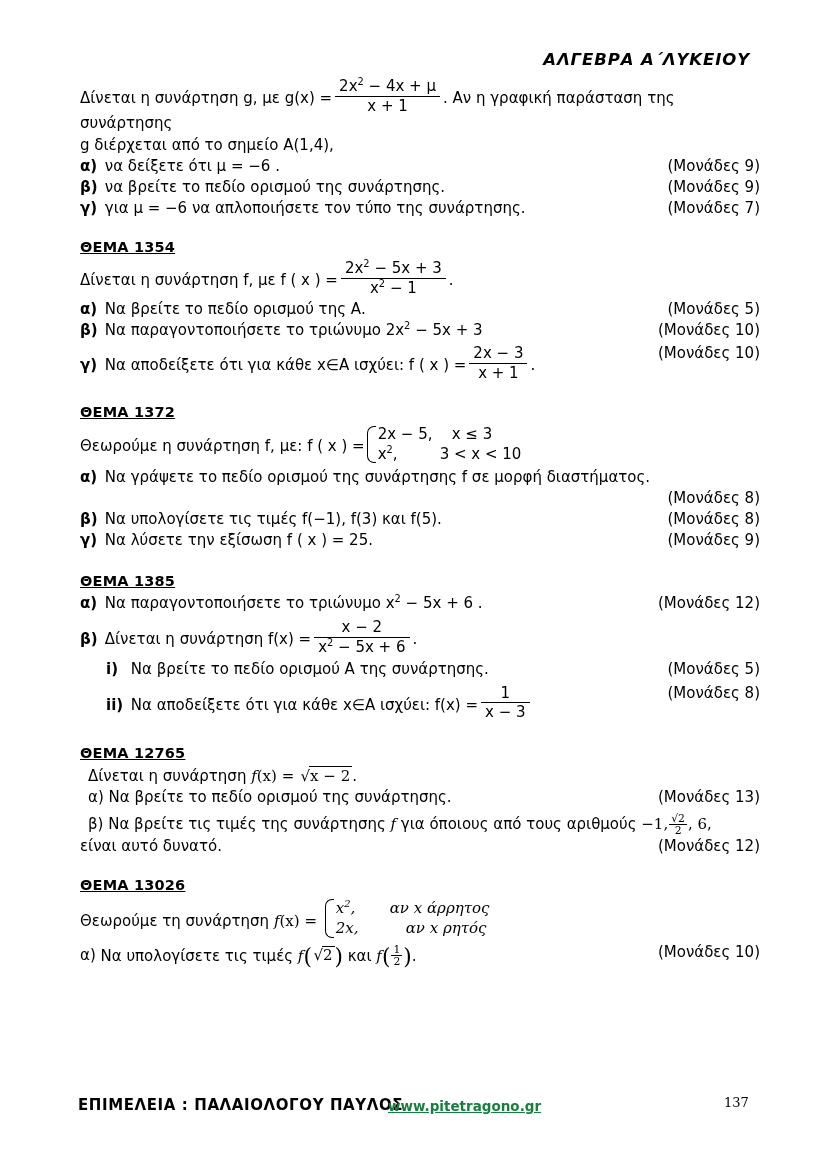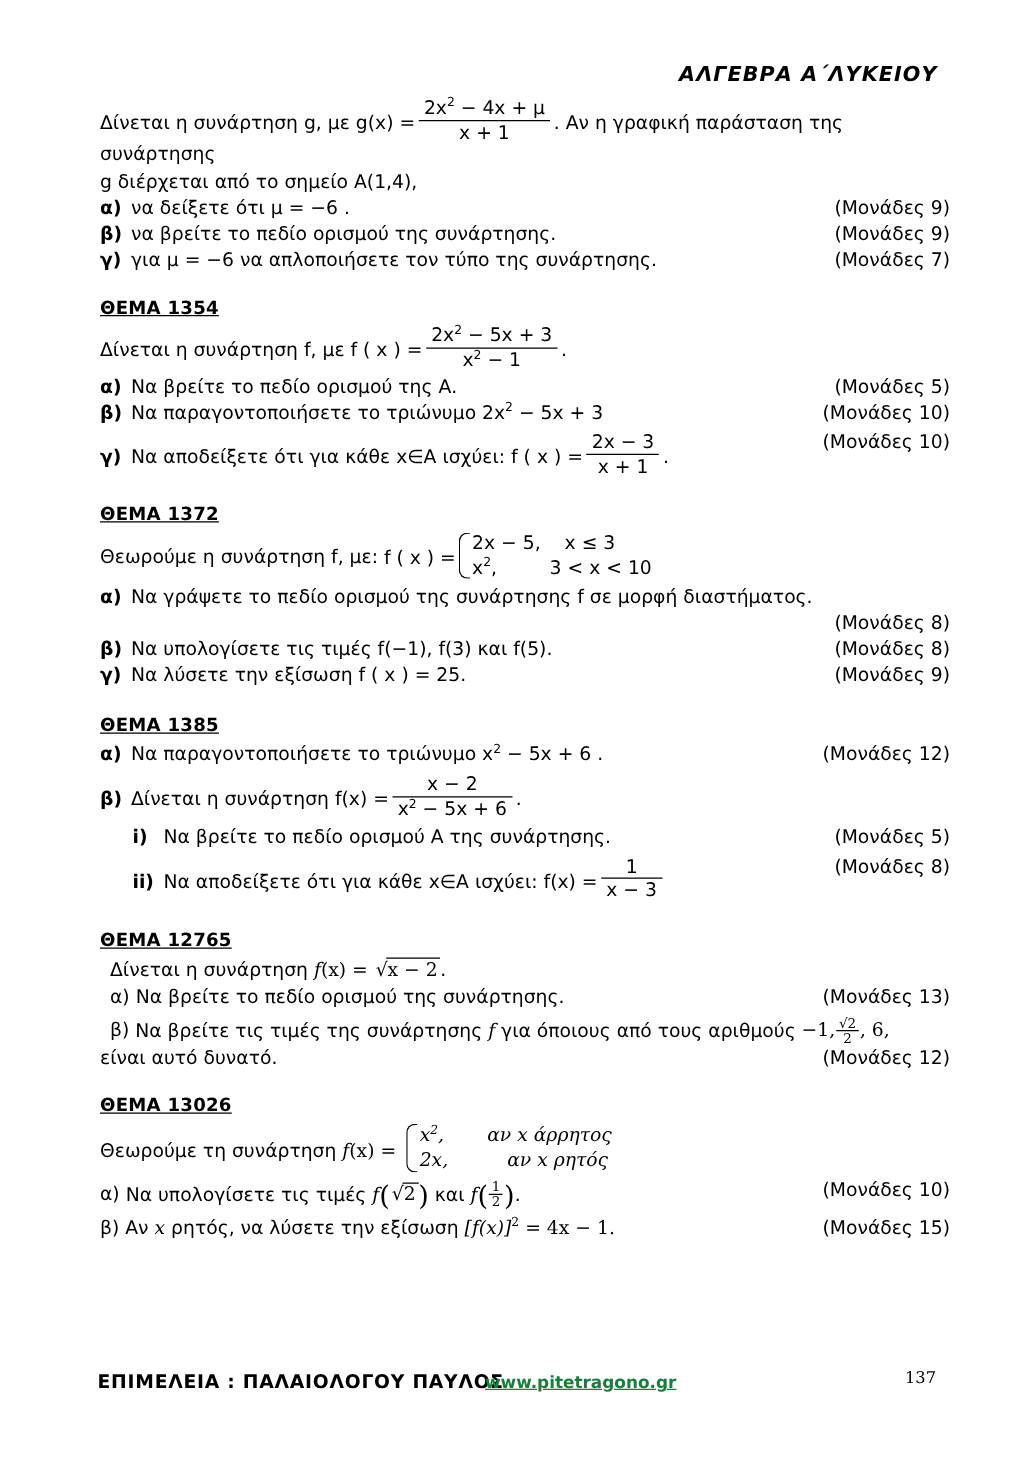--- a/index.html
+++ b/index.html
@@ -377,25 +377,20 @@
       <div class="line tall" style="margin-bottom:5px;">
         <span>Θεωρούμε τη συνάρτηση </span><span class="mi"><span>f</span><span class="mn">(x)</span></span><span class="mn"> = </span><span class="cases-serif"><span class="row"><span class="mi" style="display:inline-block;min-width:54px"><span>x</span><sup class="e">2</sup><span>,</span></span><span class="mi">αν  x  άρρητος</span></span><span class="row"><span class="mi" style="display:inline-block;min-width:70px">2x,</span><span class="mi">αν  x  ρητός</span></span></span>
       </div>
 
       <div class="line tall">
         <span class="lbl-plain">α)</span>
         <span><span>Να υπολογίσετε τις τιμές </span><span class="mi">f</span><span class="serif"><span class="paren-big">(</span><span class="sqrt"><span class="rad">√</span><span class="radicand">2</span></span><span class="paren-big">)</span></span><span> και </span><span class="mi">f</span><span class="serif"><span class="paren-big">(</span><span class="sfrac"><span class="num">1</span><span class="den">2</span></span><span class="paren-big">)</span></span><span>.</span></span>
         <span class="marks">(Μονάδες 10)</span>
       </div>
 
-      <div class="line" style="margin-top:3px;">
-        <span class="lbl-plain">β)</span>
-        <span><span>Αν </span><span class="mi">x</span><span> ρητός, να λύσετε την εξίσωση </span><span class="serif"><span class="mi">[f(x)]</span><sup class="e">2</sup><span class="mn"> = 4x − 1.</span></span></span>
-        <span class="marks">(Μονάδες 15)</span>
-      </div>
     </div>
 
   </div>
 
   <div class="footer">
     <div class="footer-author">ΕΠΙΜΕΛΕΙΑ : ΠΑΛΑΙΟΛΟΓΟΥ ΠΑΥΛΟΣ</div>
     <a class="footer-link" href="#">www.pitetragono.gr</a>
     <div class="footer-page">137</div>
   </div>
 

